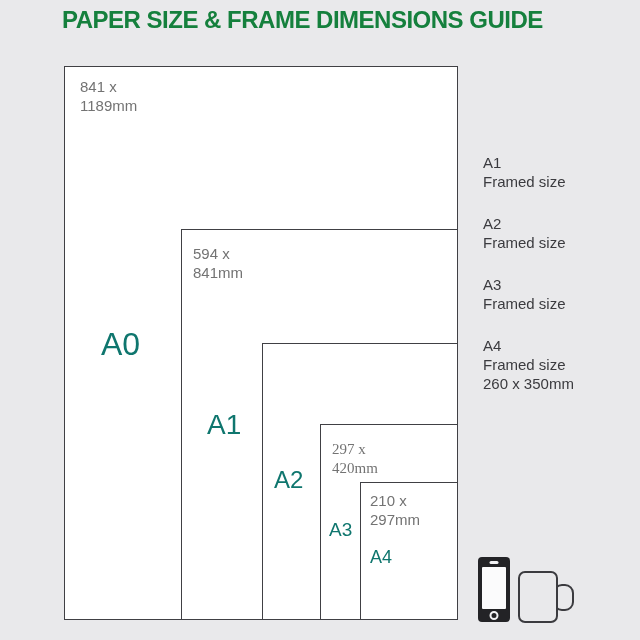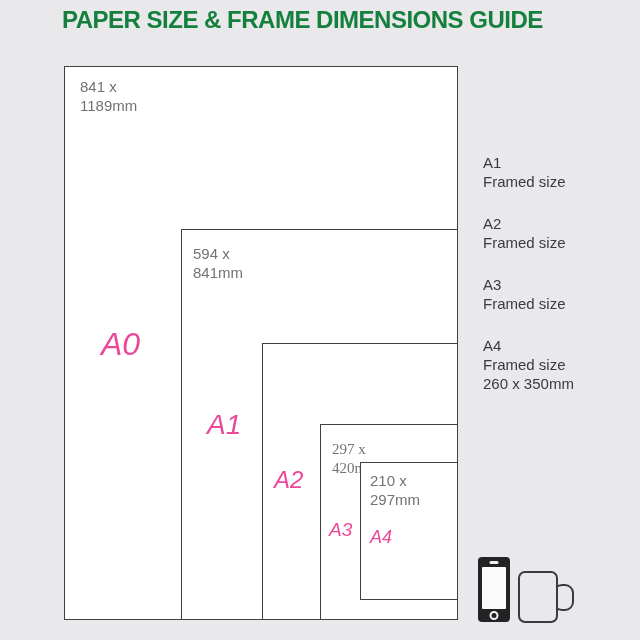--- a/index.html
+++ b/index.html
@@ -24,40 +24,39 @@
   .paper {
     position: absolute;
     background: #ffffff;
     border: 1.5px solid #404044;
     box-sizing: border-box;
   }
   .paper-a0 { left: 64px;  top: 66px;  width: 394px; height: 554px; }
   .paper-a1 { left: 181px; top: 229px; width: 277px; height: 391px; }
   .paper-a2 { left: 262px; top: 343px; width: 196px; height: 277px; }
   .paper-a3 { left: 320px; top: 424px; width: 138px; height: 196px; }
-  .paper-a4 { left: 360px; top: 462px; width: 98px;  height: 138px; }
+  .paper-a4 { left: 360px; top: 482px; width: 98px;  height: 138px; }
   .dims {
     position: absolute;
     font-size: 15px;
     line-height: 19px;
     color: #737373;
     white-space: nowrap;
   }
   .dims span { display: block; }
   .paper-a0 .dims { left: 15px; top: 10px; }
   .paper-a1 .dims { left: 11px; top: 14px; }
   .paper-a2 .dims { left: 10px; top: 15px; }
   .paper-a3 .dims { left: 11px; top: 15px; font-family: Liberation Serif, serif; }
   .paper-a4 .dims { left: 9px;  top: 8px; }
   .size-label {
     position: absolute;
     line-height: 1;
-    color: #ec4899;
+    color: #0f766e;
     white-space: nowrap;
-    font-style: italic;
   }
   .paper-a0 .size-label { left: 36px; top: 261px; font-size: 32px; }
   .paper-a1 .size-label { left: 25px; top: 181px; font-size: 28px; }
   .paper-a2 .size-label { left: 11px; top: 124px; font-size: 24px; }
   .paper-a3 .size-label { left: 8px;  top: 95px;  font-size: 19px; }
   .paper-a4 .size-label { left: 9px;  top: 65px;  font-size: 18px; }
   .framed-list {
     position: absolute;
     left: 483px; top: 153px;
   }

